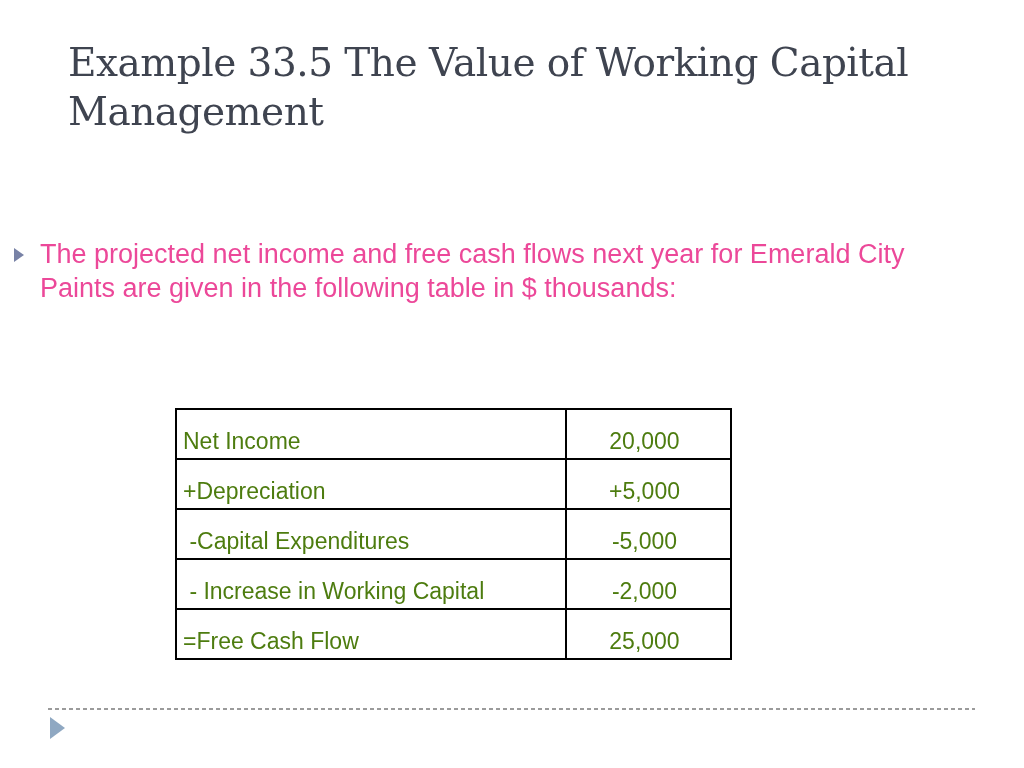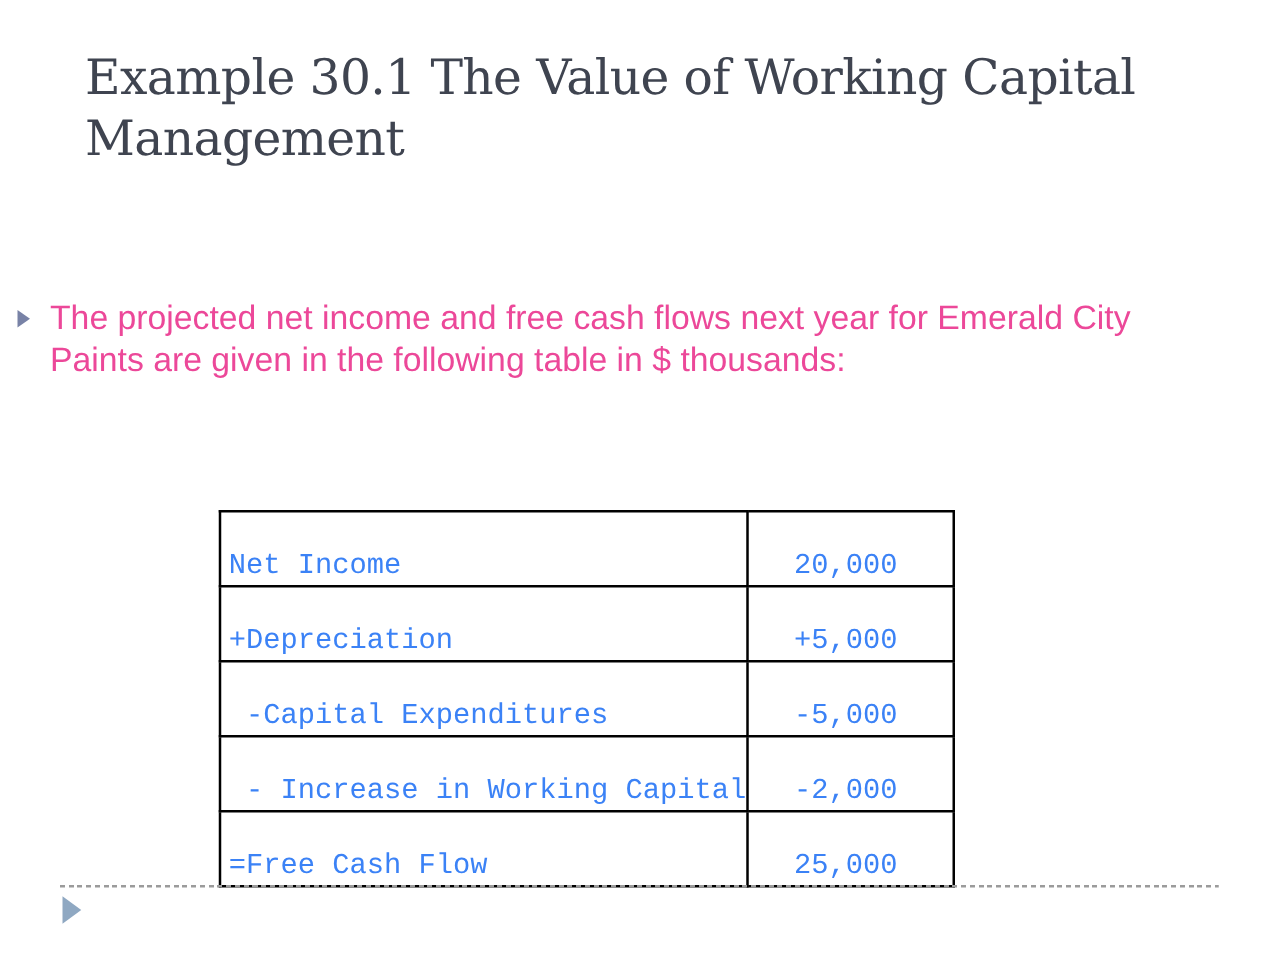--- a/index.html
+++ b/index.html
@@ -61,25 +61,25 @@
   
   .income-table {
     position: absolute;
     left: 175px;
     top: 408px;
     border-collapse: collapse;
     background: #ffffff;
   }
   .income-table td {
     border: 2px solid #000000;
-    height: 60px;
+    height: 50px;
     vertical-align: bottom;
-    font-family: Liberation Mono, monospace;
+    font-family: Liberation Sans, sans-serif;
     font-size: 23px;
-    color: #3b82f6;
+    color: #4d7c0f;
     white-space: pre;
     padding-bottom: 3px;
   }
   .income-table td.label-cell {
     width: 390px;
     text-align: left;
     padding-left: 6px;
   }
   .income-table td.value-cell {
     width: 165px;
@@ -109,21 +109,21 @@
     border-top: 11px solid transparent;
     border-bottom: 11px solid transparent;
     border-left: 15px solid #8fa8c2;
   }
 </style>
 </head>
 <body>
 
 <div class="slide">
 
-  <div class="slide-title">Example 30.1 The Value of Working Capital Management</div>
+  <div class="slide-title">Example 33.5 The Value of Working Capital Management</div>
 
 
   <div class="bullet-marker"></div>
 
   <div class="bullet-text">The projected net income and free cash flows next year for Emerald City Paints are given in the following table in $ thousands:</div>
 
   <table class="income-table">
     <tbody>
       <tr>
         <td class="label-cell">Net Income</td>

